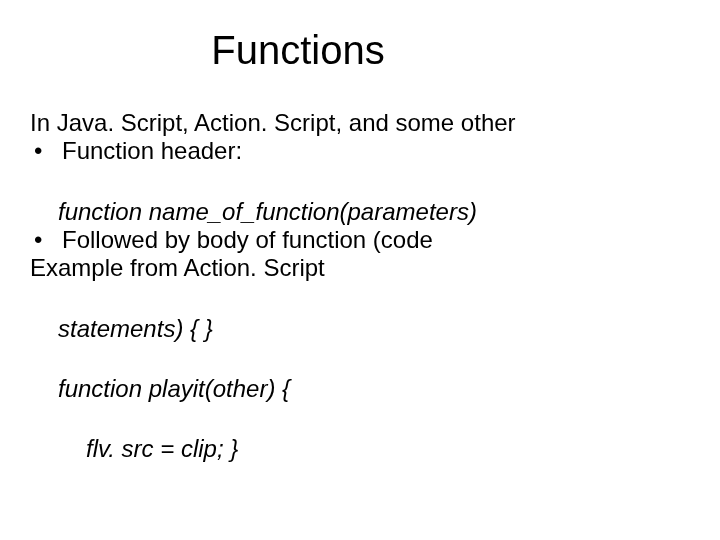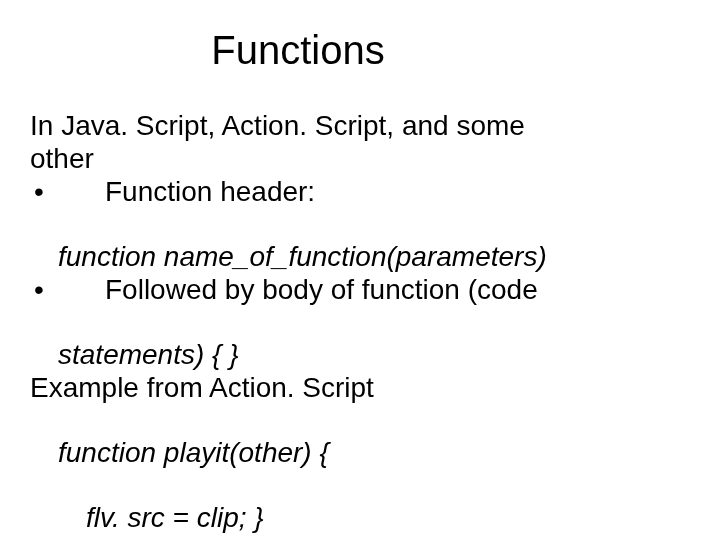--- a/index.html
+++ b/index.html
@@ -19,21 +19,21 @@
     padding: 28px 30px 30px 30px;
   }
   .title {
     text-align: center;
     font-size: 40px;
     font-weight: 400;
     margin: 0 0 36px 0;
     letter-spacing: 0px;
   }
   .body {
-    font-size: 28px;
+    font-size: 24px;
     line-height: 1.18;
   }
   .para {
     margin: 0;
     padding-left: 0;
   }
   .indent {
     padding-left: 28px;
   }
   .indent2 {
@@ -44,21 +44,20 @@
     align-items: flex-start;
   }
   .bullet-dot {
     width: 28px;
     flex: 0 0 28px;
     text-align: left;
     padding-left: 4px;
   }
   .bullet-text {
     flex: 1;
-    margin-left: 43px;
   }
   .italic {
     font-style: italic;
     margin-top: 32px;
   }
 </style>
 </head>
 <body>
 
 <div class="slide">
@@ -74,22 +73,22 @@
       <span class="bullet-text">Function header:</span>
     </div>
 
     <div class="para indent italic">function name_of_function(parameters)</div>
 
     <div class="para bullet-row">
       <span class="bullet-dot">•</span>
       <span class="bullet-text">Followed by body of function (code</span>
     </div>
 
+    <div class="para">Example from Action. Script</div>
+
     <div class="para indent italic">statements)  {   }</div>
-
-    <div class="para">Example from Action. Script</div>
 
     <div class="para indent italic">function playit(other) {</div>
 
     <div class="para indent2 italic">flv. src = clip;   }</div>
 
   </div>
 </div>
 
 </body></html>

